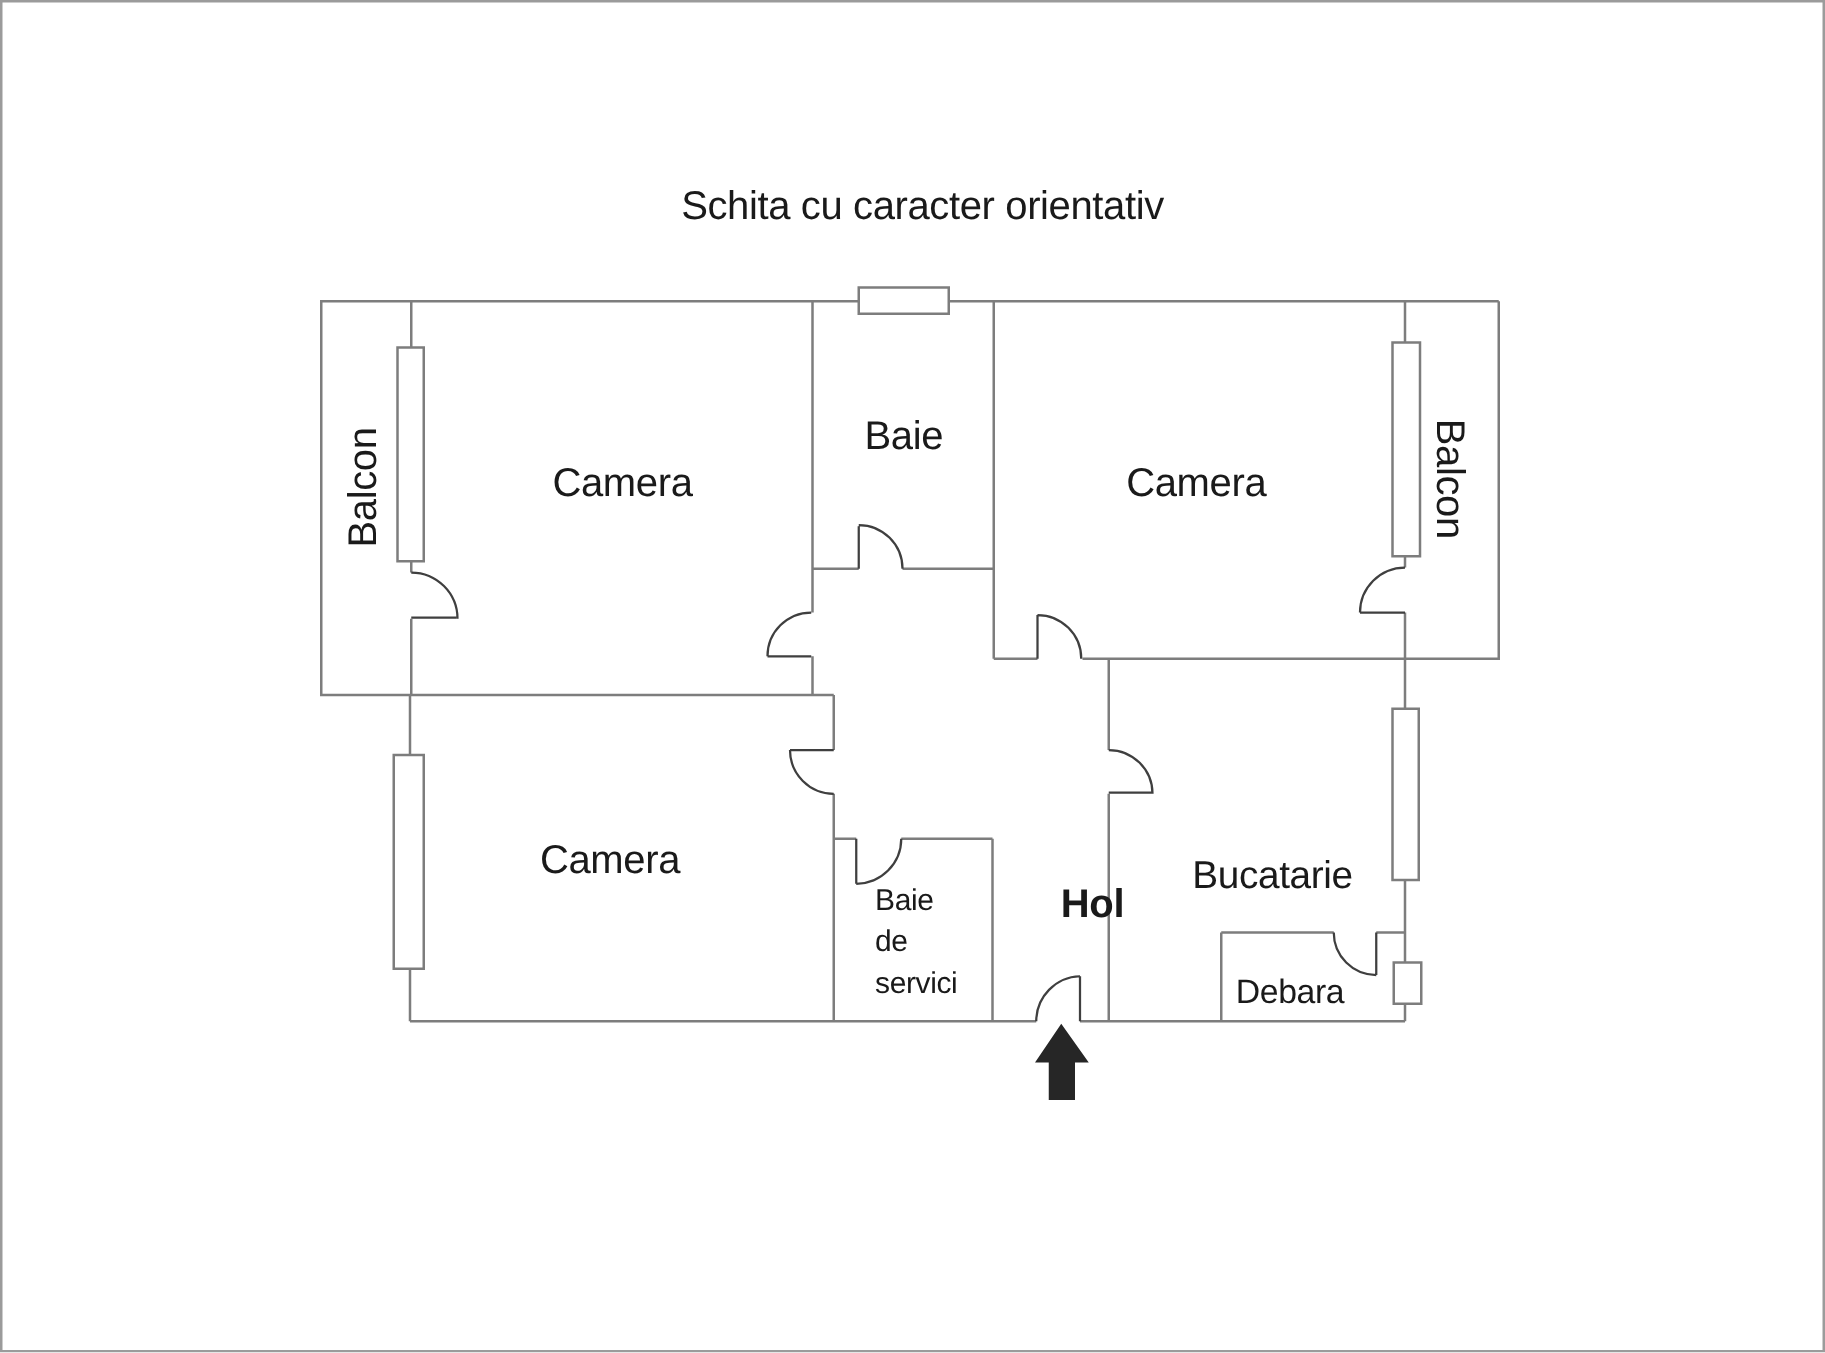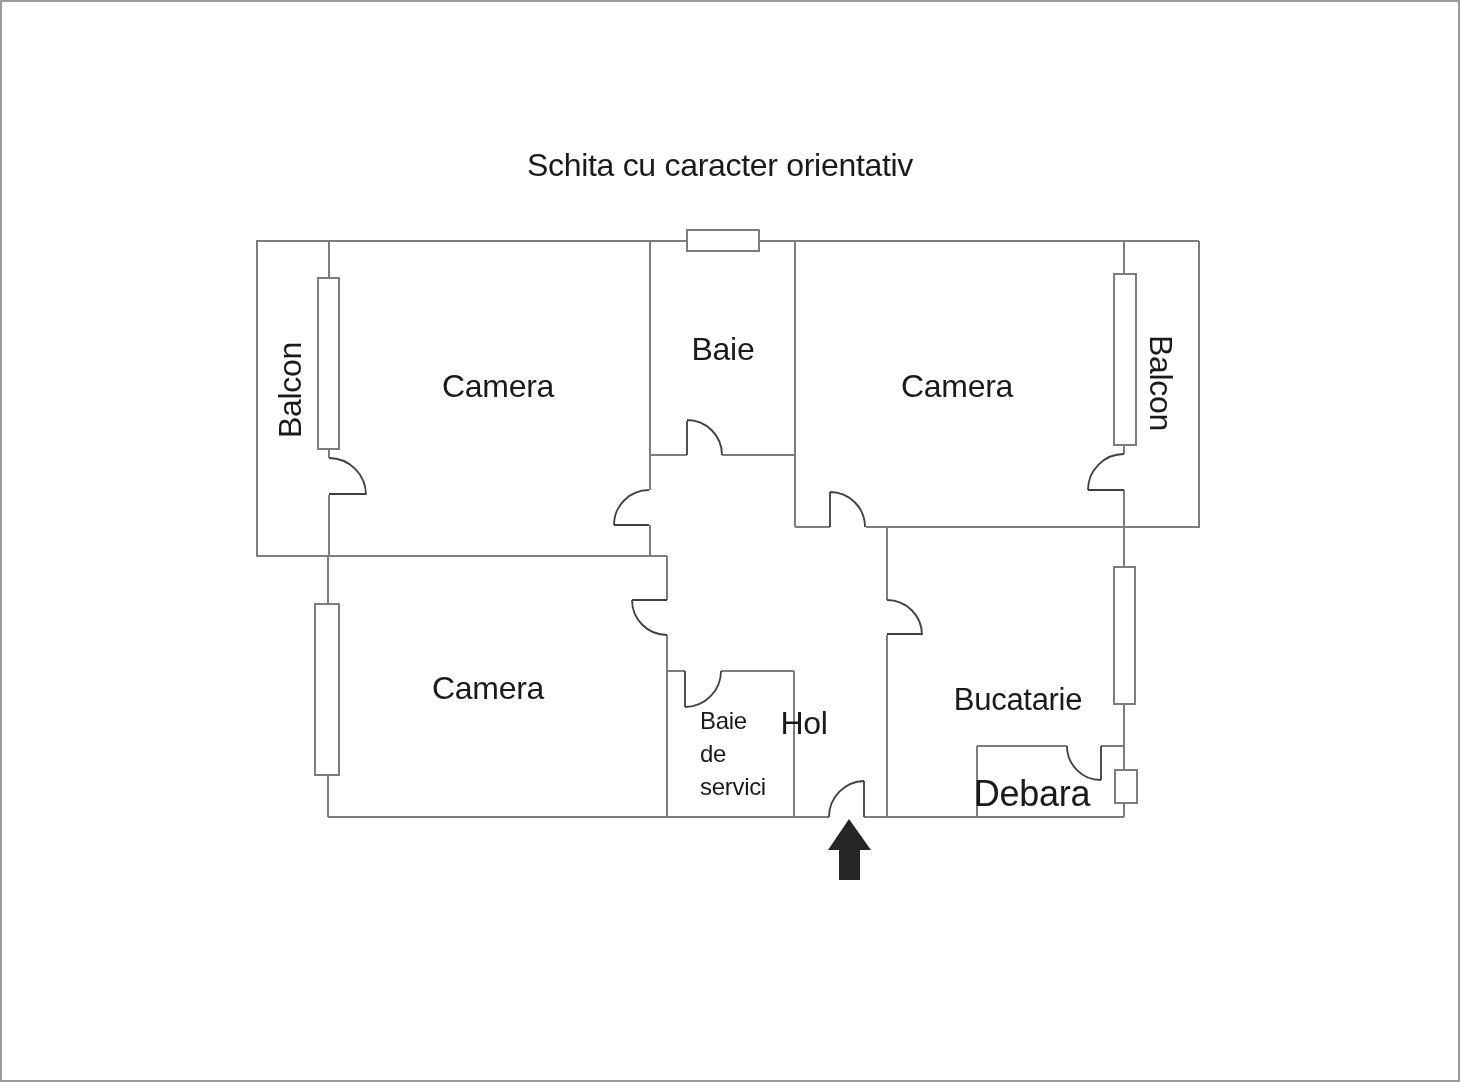--- a/index.html
+++ b/index.html
@@ -26,21 +26,21 @@
     letter-spacing:-0.3px;
   }
   .lbl.rot-ccw{transform:translate(-50%,-50%) rotate(-90deg);}
   .lbl.rot-cw{transform:translate(-50%,-50%) rotate(90deg);}
   #lbl-baie-servici{
     position:absolute;left:698px;top:702px;
     font-size:24px;line-height:33px;letter-spacing:-0.3px;
   }
   #lbl-title{font-size:32px;}
   #lbl-bucatarie{font-size:31px;}
-  #lbl-debara{font-size:36px;}
+  #lbl-debara{font-size:27px;}
 </style>
 </head>
 <body>
 
 <div id="page">
 
   <svg id="plan-svg" width="1460" height="1082" viewBox="0 0 1460 1082">
 
     <g>
       <path class="wall" d="M1197,239 H255 V554 H665"></path>
@@ -79,39 +79,39 @@
       <path class="door" d="M630,598 H665 M630,598 A35,35 0 0 0 665,633"></path>
       <path class="door" d="M885,632 H920 M885,598 A35,35 0 0 1 920,633"></path>
       <path class="door" d="M683,669 V705 M719,669 A36,36 0 0 1 683,705"></path>
       <path class="door" d="M862,779 V815 M827,815 A36,36 0 0 1 862,779"></path>
       <path class="door" d="M1099,744 V778 M1065,744 A34,34 0 0 0 1099,778"></path>
     </g>
 
     <path class="arrow" d="M847,817 L869,848 H858 V878 H837 V848 H826 Z"></path>
   </svg>
 
-  <div class="lbl" id="lbl-title" style="left:718px;top:163px;text-align:center;">Schita cu caracter orientativ</div>
+  <div class="lbl" id="lbl-title" style="left:736px;top:163px;text-align:center;">Schita cu caracter orientativ</div>
 
   <div class="lbl rot-ccw" style="left:288px;top:388px;">Balcon</div>
 
   <div class="lbl" style="left:496px;top:384px;">Camera</div>
 
   <div class="lbl" style="left:721px;top:347px;">Baie</div>
 
   <div class="lbl" style="left:955px;top:384px;">Camera</div>
 
   <div class="lbl rot-cw" style="left:1158px;top:381px;">Balcon</div>
 
   <div class="lbl" style="left:486px;top:686px;">Camera</div>
 
   <div id="lbl-baie-servici">
     <div>Baie</div>
     <div>de</div>
     <div>servici</div>
   </div>
 
-  <div class="lbl" style="left:802px;top:721px;">Hol</div>
+  <div class="lbl" style="left:872px;top:721px;font-weight:bold;">Hol</div>
 
   <div class="lbl" id="lbl-bucatarie" style="left:1016px;top:652px;margin-top:46px;">Bucatarie</div>
 
   <div class="lbl" id="lbl-debara" style="left:1030px;top:792px;">Debara</div>
 
 </div>
 
 </body></html>

